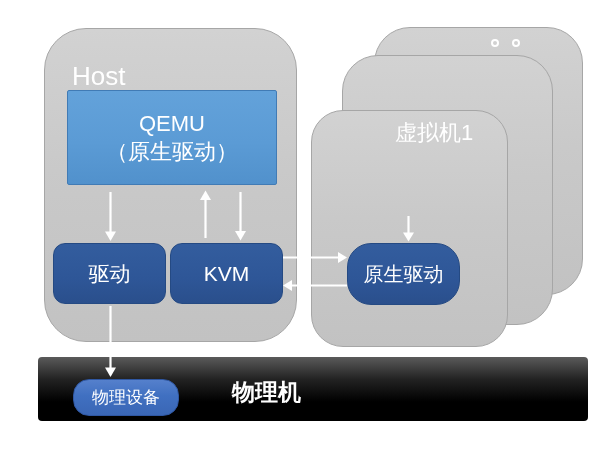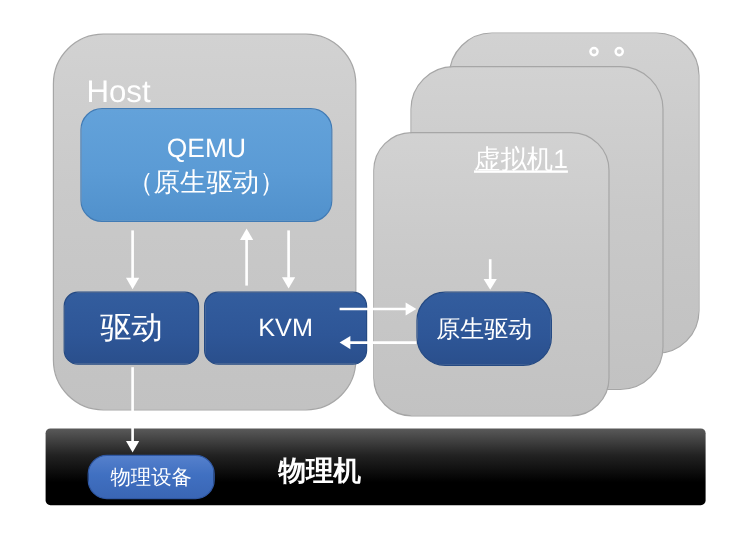--- a/index.html
+++ b/index.html
@@ -15,43 +15,43 @@
     box-sizing:border-box;
   }
   .card-back{left:374px;top:27px;width:209px;height:268px;border-radius:36px;}
   .card-vm2{left:342px;top:55px;width:211px;height:270px;border-radius:36px;}
   .card-vm1{left:311px;top:110px;width:197px;height:237px;border-radius:32px;}
   .host{left:44px;top:28px;width:253px;height:314px;border-radius:42px;}
   
   .glabel{position:absolute;color:#ffffff;white-space:nowrap;}
   .host-label{left:72px;top:45px;font-size:26px;margin-top:16px;}
   .vm2-label{left:432px;top:66px;font-size:22px;}
-  .vm1-label{left:395px;top:118px;font-size:22px;text-decoration:underline;}
+  .vm1-label{left:395px;top:118px;font-size:22px;}
   
   .dots{position:absolute;left:491px;top:39px;width:60px;height:8px;}
   .dots i{
     display:inline-block;width:4px;height:4px;border:2px solid #ffffff;
     border-radius:50%;margin-right:13px;vertical-align:top;
   }
   
   .bbox{
     position:absolute;display:flex;align-items:center;justify-content:center;
     flex-direction:column;color:#ffffff;text-align:center;box-sizing:border-box;
   }
   .light{
     background:linear-gradient(180deg,#63a2da 0%,#5b9bd5 55%,#5191cc 100%);
     border:1px solid #417bb5;
   }
   .dark{
     background:linear-gradient(180deg,#335d9e 0%,#2e5697 60%,#2a4f8c 100%);
     border:1px solid #254a83;
   }
-  .qemu{left:67px;top:90px;width:210px;height:95px;border-radius:18px;font-size:22px;line-height:28px;}
-  .driver{left:53px;top:243px;width:113px;height:61px;border-radius:12px;font-size:26px;}
-  .kvm{left:170px;top:243px;width:136px;height:61px;border-radius:12px;font-size:21px;}
+  .qemu{left:67px;top:90px;width:210px;height:95px;border-radius:2px;font-size:22px;line-height:28px;}
+  .driver{left:53px;top:243px;width:113px;height:61px;border-radius:12px;font-size:21px;}
+  .kvm{left:170px;top:243px;width:113px;height:61px;border-radius:12px;font-size:21px;}
   .app{left:343px;top:161px;width:129px;height:54px;border-radius:12px;font-size:20px;}
   .native{left:347px;top:243px;width:113px;height:62px;border-radius:24px;font-size:20px;}
   
   .bar{
     position:absolute;left:38px;top:357px;width:550px;height:64px;border-radius:4px;
     background:linear-gradient(180deg,#5a5a5a 0%,#222222 35%,#000000 70%,#000000 100%);
   }
   .device{
     left:73px;top:379px;width:106px;height:37px;border-radius:16px;font-size:17px;
     background:linear-gradient(180deg,#5580cc 0%,#4070c1 45%,#3a66b5 100%);

